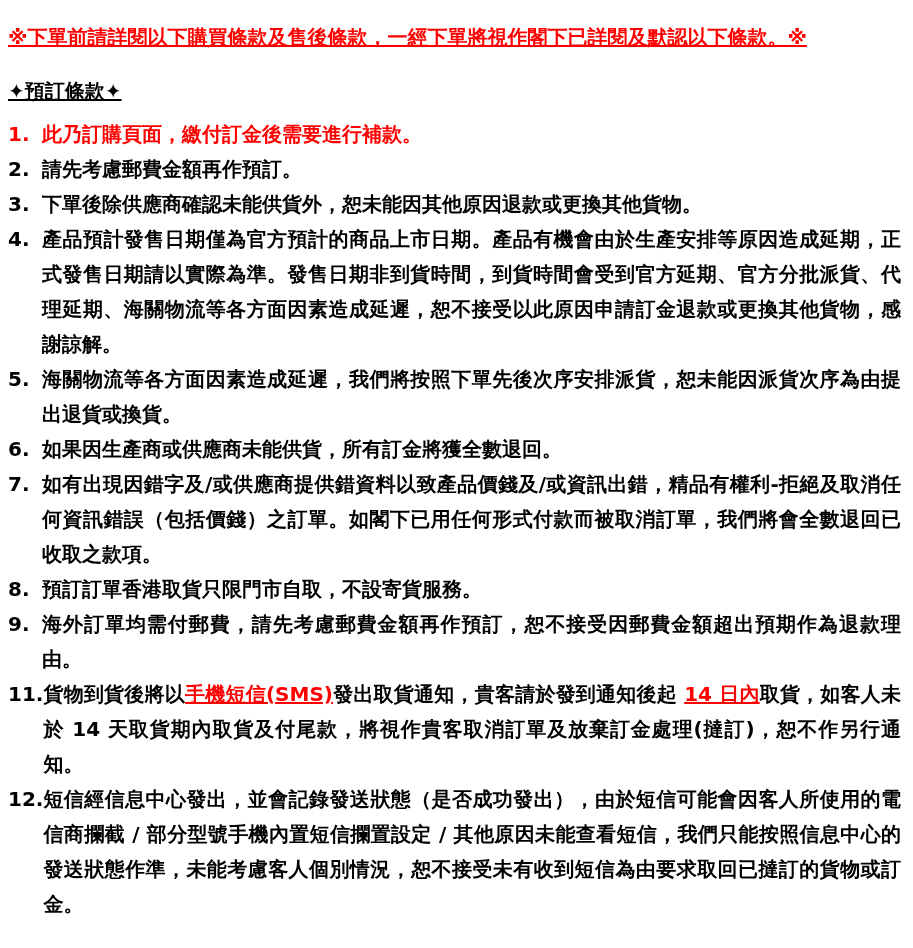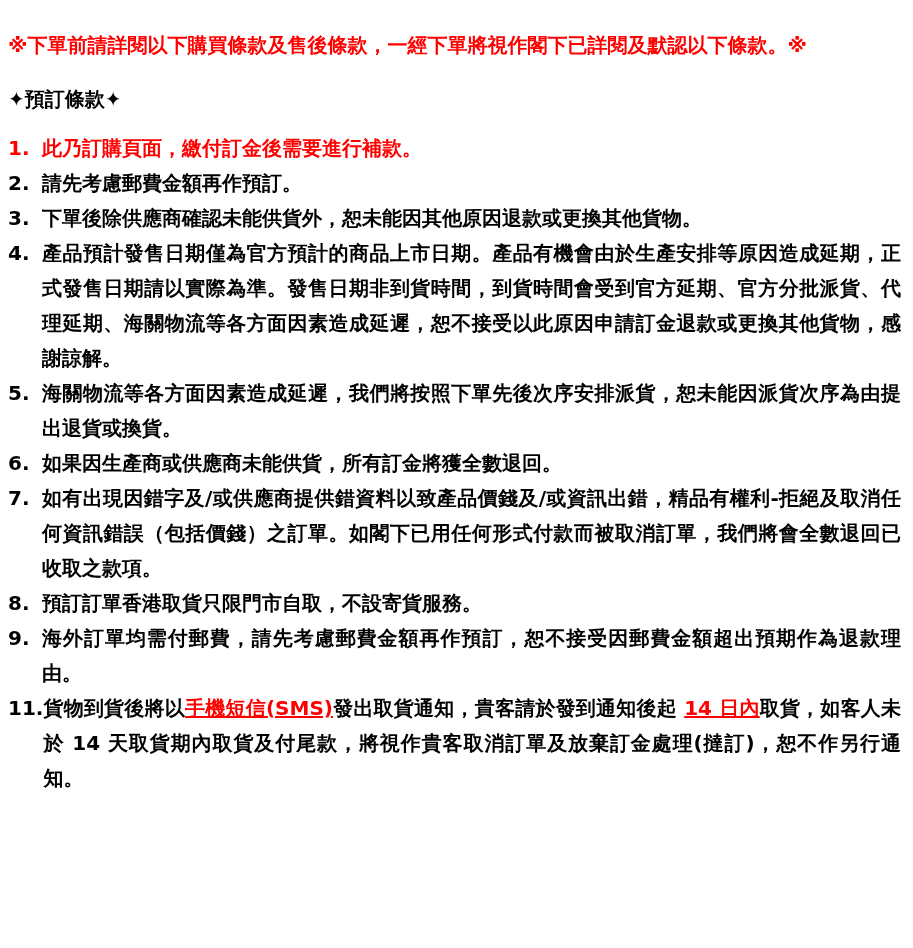--- a/index.html
+++ b/index.html
@@ -13,25 +13,27 @@
     padding: 8px 12px 14px 8px;
     font-family: "DejaVu Sans", "Liberation Sans", sans-serif;
     font-weight: bold;
     font-size: 20px;
     line-height: 35px;
     color: #000000;
     background: #ffffff;
   }
   .notice-title {
     color: #ff0000;
-    margin: 20px 0 0 0;
+    text-decoration: underline;
+    margin: 12px 0 0 0;
   }
   .section-title {
     color: #000000;
-    margin: 19px 0 14px 0;
+    text-decoration: underline;
+    margin: 19px 0 8px 0;
   }
   .terms-list {
     margin: 0;
     padding: 0;
   }
   .term-item {
     display: flex;
     align-items: flex-start;
   }
   .term-num {
@@ -106,15 +108,19 @@
       <span class="term-num">9.</span>
       <span class="term-text">海外訂單均需付郵費，請先考慮郵費金額再作預訂，恕不接受因郵費金額超出預期作為退款理由。</span>
     </div>
 
 
     <div class="term-item">
       <span class="term-num">11.</span>
       <span class="term-text"><span>貨物到貨後將以</span><span class="red-underline">手機短信(SMS)</span><span>發出取貨通知，貴客請於發到通知後起 </span><span class="red-underline">14 日內</span><span>取貨，如客人未於 14 天取貨期內取貨及付尾款，將視作貴客取消訂單及放棄訂金處理(撻訂)，恕不作另行通知。</span></span>
     </div>
 
+    <div class="term-item">
+      <span class="term-num">12.</span>
+      <span class="term-text">短信經信息中心發出，並會記錄發送狀態（是否成功發出），由於短信可能會因客人所使用的電信商攔截 / 部分型號手機內置短信攔置設定 / 其他原因未能查看短信，我們只能按照信息中心的發送狀態作準，未能考慮客人個別情況，恕不接受未有收到短信為由要求取回已撻訂的貨物或訂金。</span>
+    </div>
 
   </div>
 </div>
 
 </body></html>

